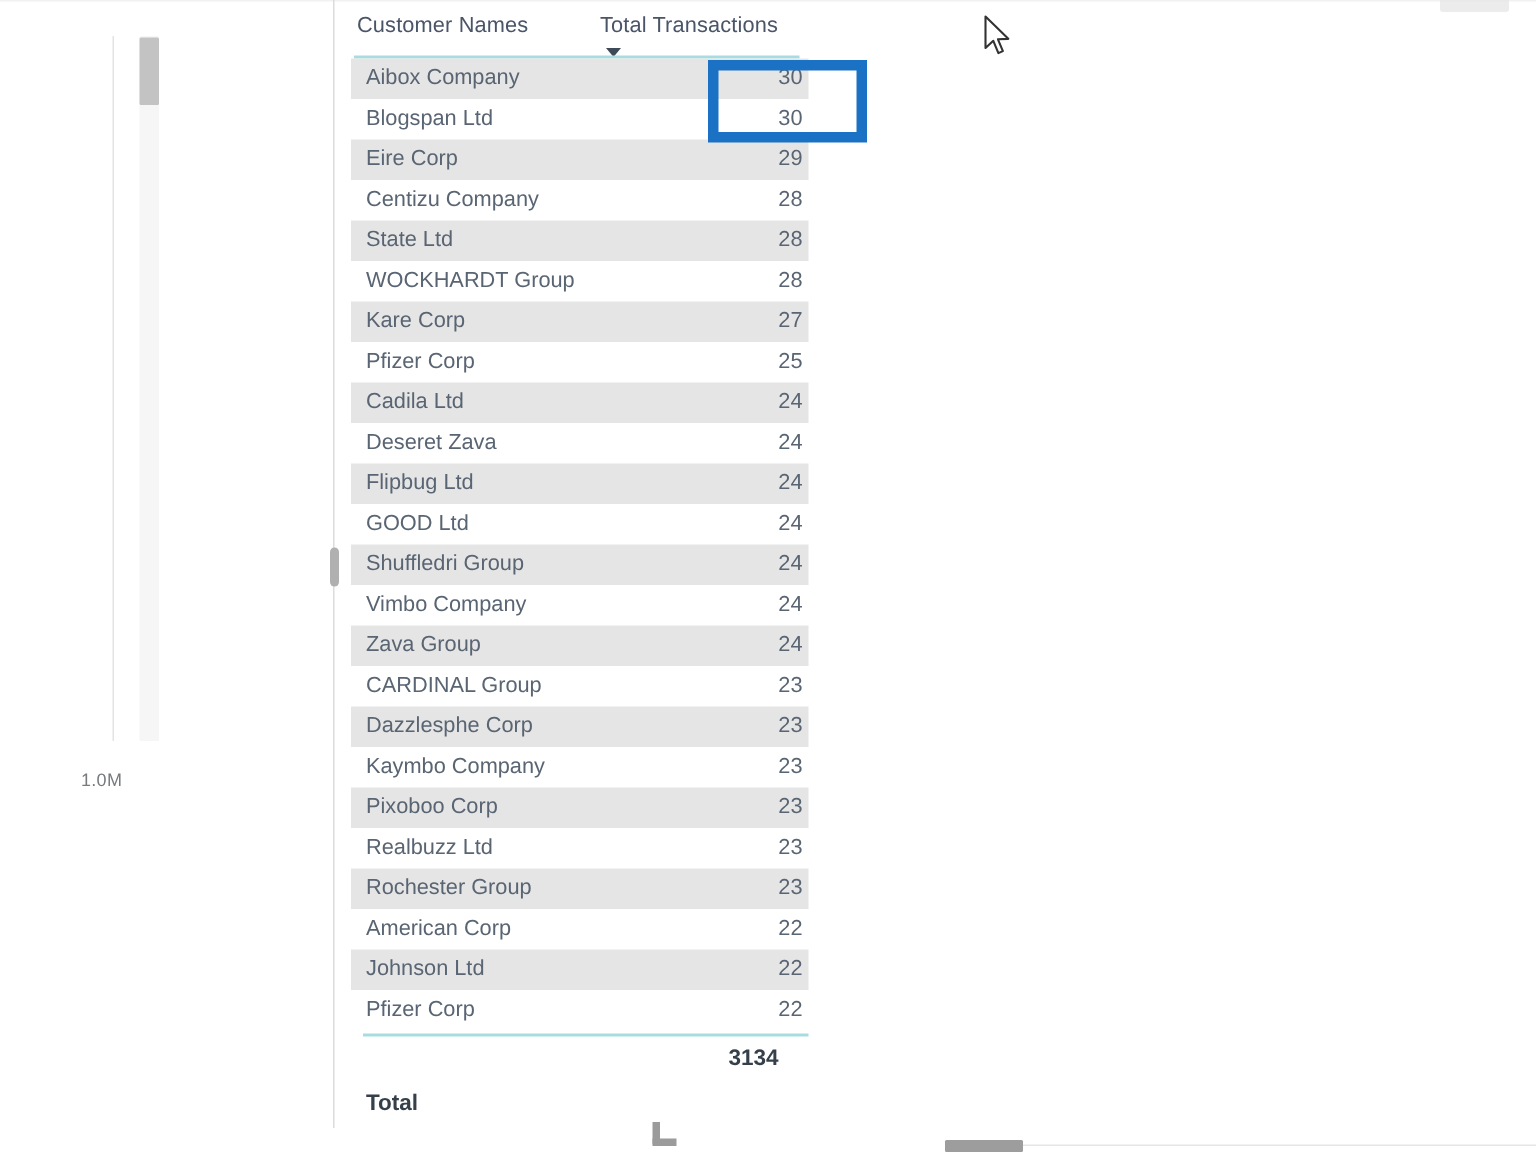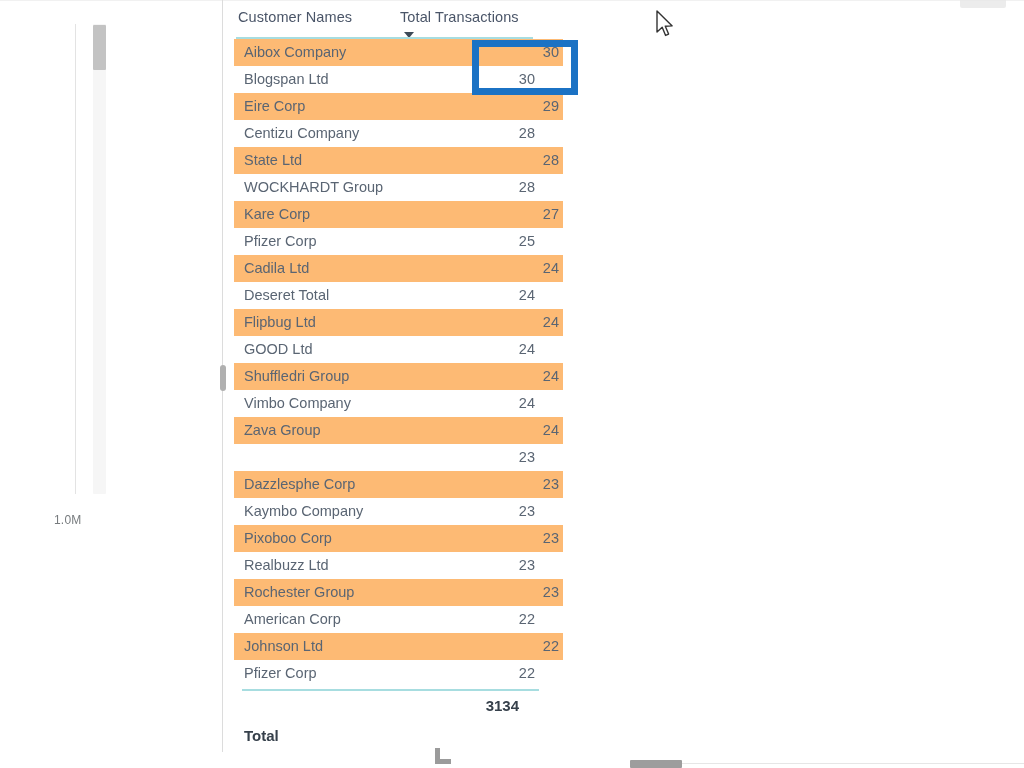--- a/index.html
+++ b/index.html
@@ -125,21 +125,21 @@
     background: #a7dde0;
   }
 
   .row {
     position: relative;
     height: 27px;
     line-height: 27px;
     width: 305px;
     margin-left: 6px;
   }
-  .row.alt { background: #fdba74; padding-left: 24px; }
+  .row.alt { background: #e5e5e5; }
   .row .name {
     position: absolute;
     left: 10px;
     top: 0;
     font-size: 14.5px;
     color: #5a6573;
     white-space: nowrap;
   }
   .row .val {
     position: absolute;
@@ -315,21 +315,21 @@
           </div>
           <div class="row">
             <span class="name">Pfizer Corp</span>
             <span class="val">25</span>
           </div>
           <div class="row alt">
             <span class="name">Cadila Ltd</span>
             <span class="val">24</span>
           </div>
           <div class="row">
-            <span class="name">Deseret Total</span>
+            <span class="name">Deseret Zava</span>
             <span class="val">24</span>
           </div>
           <div class="row alt">
             <span class="name">Flipbug Ltd</span>
             <span class="val">24</span>
           </div>
           <div class="row">
             <span class="name">GOOD Ltd</span>
             <span class="val">24</span>
           </div>
@@ -339,20 +339,21 @@
           </div>
           <div class="row">
             <span class="name">Vimbo Company</span>
             <span class="val">24</span>
           </div>
           <div class="row alt">
             <span class="name">Zava Group</span>
             <span class="val">24</span>
           </div>
           <div class="row">
+            <span class="name">CARDINAL Group</span>
             <span class="val">23</span>
           </div>
           <div class="row alt">
             <span class="name">Dazzlesphe Corp</span>
             <span class="val">23</span>
           </div>
           <div class="row">
             <span class="name">Kaymbo Company</span>
             <span class="val">23</span>
           </div>

